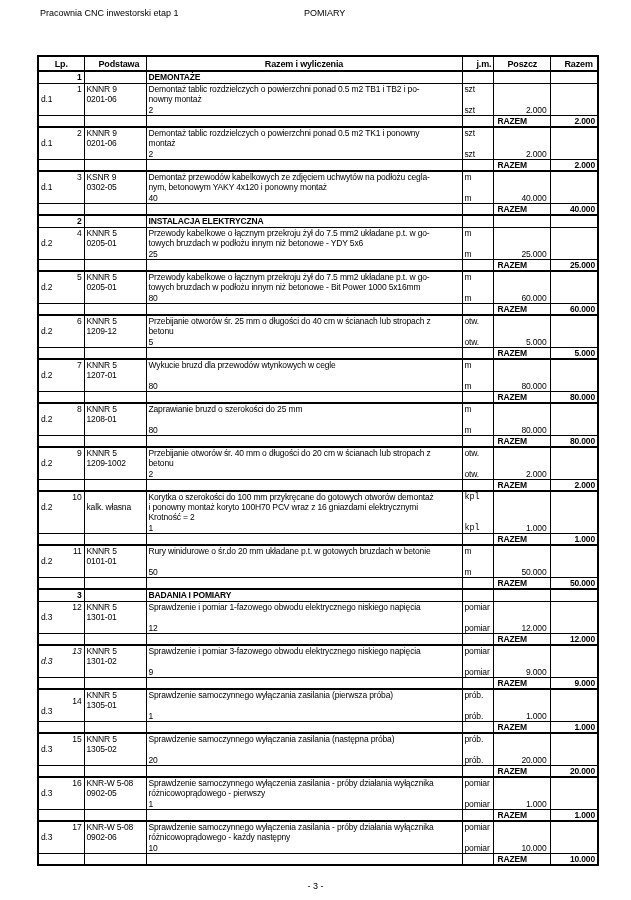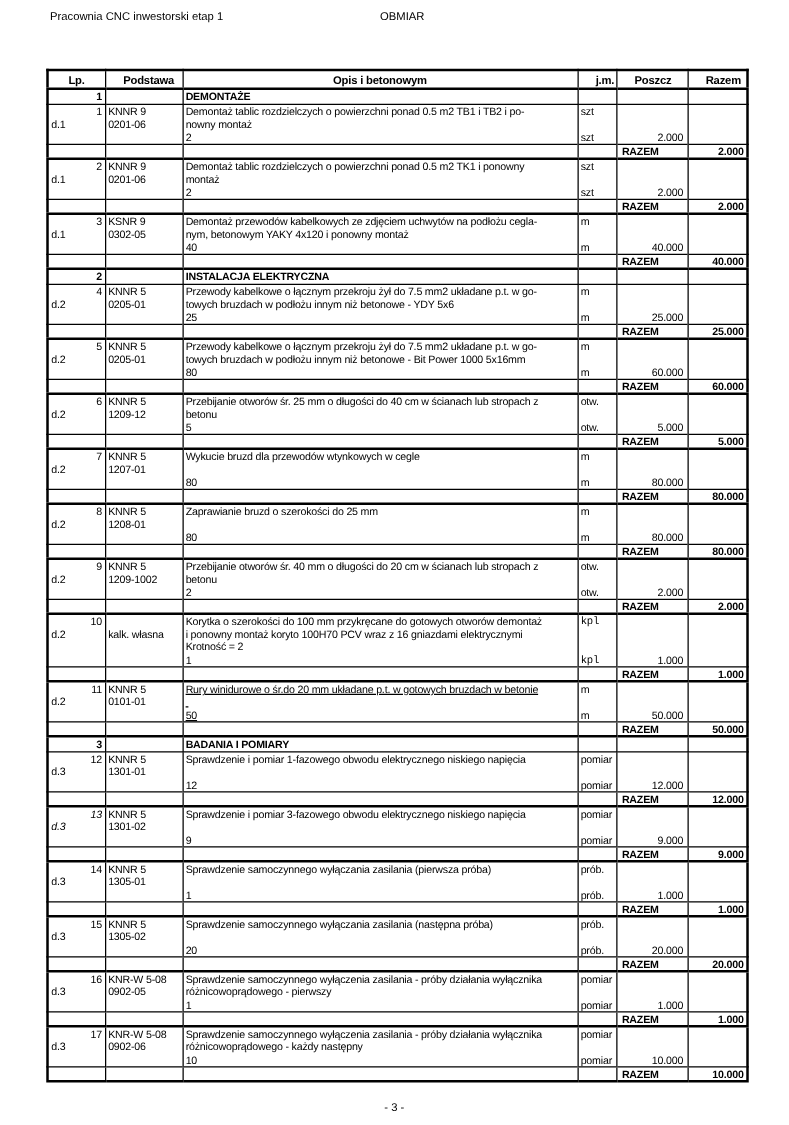--- a/index.html
+++ b/index.html
@@ -48,36 +48,36 @@
     display:flex;align-items:center;justify-content:center;
     font-size:13px;color:rgba(195,205,214,0.95);letter-spacing:0.2px;
     pointer-events:none;
   }
 </style>
 </head>
 <body>
 
 <div class="page">
   <div class="doc-title">Pracownia CNC inwestorski etap 1</div>
-  <div class="doc-type">OBMIAR</div>
+  <div class="doc-type">POMIARY</div>
 
   <table class="obmiar">
     <colgroup>
       <col style="width:46px">
         <col style="width:62px">
         <col style="width:316px">
       <col style="width:31px">
         <col style="width:57px">
         <col style="width:48px">
     </colgroup>
     <thead>
       <tr class="header-row">
         <th>Lp.</th>
         <th>Podstawa</th>
-        <th>Opis i betonowym</th>
+        <th>Razem i wyliczenia</th>
         <th>j.m.</th>
         <th>Poszcz</th>
         <th>Razem</th>
       </tr>
     </thead>
     <tbody>
         <tr class="section-row">
           <td class="c-lp">1</td>
           <td class="c-pod">&nbsp;</td>
           <td class="c-desc">DEMONTAŻE</td>
@@ -511,21 +511,21 @@
               <div class="lp-d">d.2</div>
             </div>
           </td>
           <td class="c-pod">
             <div class="cellv" style="min-height: 31px;">
               <div>KNNR 5</div>
               <div>0101-01</div>
             </div>
           </td>
           <td class="c-desc">
-            <div class="cellv" style="min-height: 31px; text-decoration: underline;">
+            <div class="cellv" style="min-height: 31px;">
               <div class="desc-line">Rury winidurowe o śr.do 20 mm układane p.t. w gotowych bruzdach w betonie</div>
               <div class="desc-line">&nbsp;</div>
               <div class="calc">50</div>
             </div>
           </td>
           <td class="c-jm">
             <div class="cellv" style="min-height: 31px;">
               <div>m</div>
               <div class="calc">m</div>
             </div>
@@ -630,21 +630,21 @@
         <tr class="razem-row">
           <td class="c-lp">&nbsp;</td>
           <td class="c-pod">&nbsp;</td>
           <td class="c-desc">&nbsp;</td>
           <td class="c-jm">&nbsp;</td>
           <td class="c-poszcz">RAZEM</td>
           <td class="c-razem">9.000</td>
         </tr>
         <tr class="item-main">
           <td class="c-lp">
-            <div class="cellv" style="min-height: 31px;">
+            <div class="cellv" style="min-height: 31px; justify-content: center;">
               <div class="lp-no">14</div>
               <div class="lp-d">d.3</div>
             </div>
           </td>
           <td class="c-pod">
             <div class="cellv" style="min-height: 31px;">
               <div>KNNR 5</div>
               <div>1305-01</div>
             </div>
           </td>

